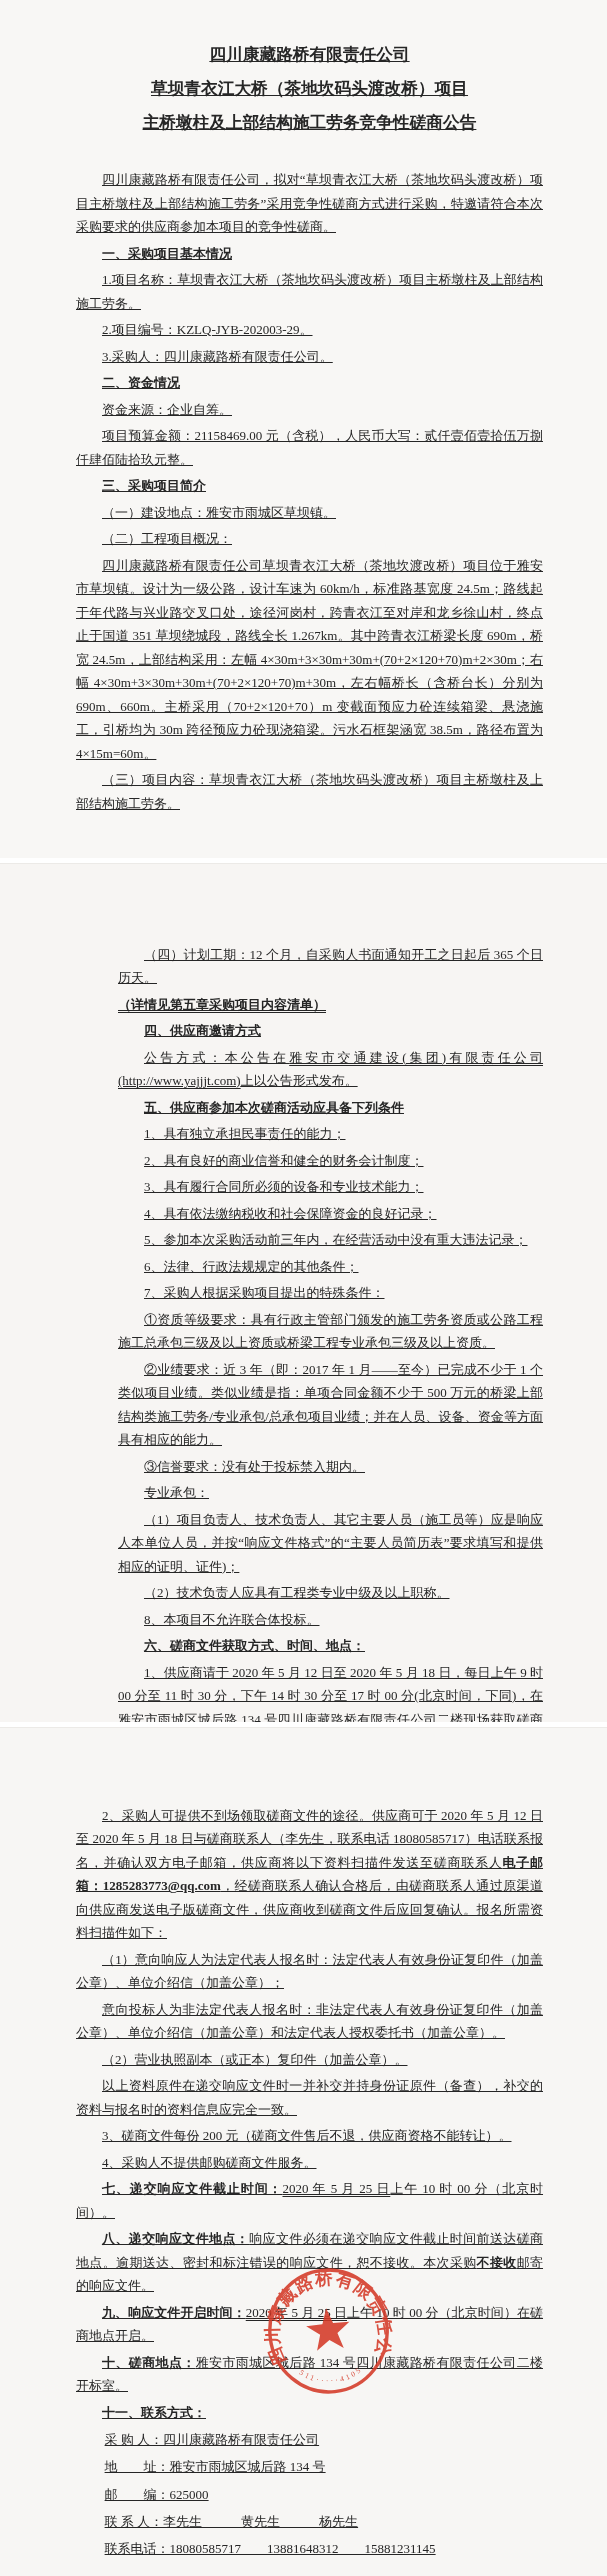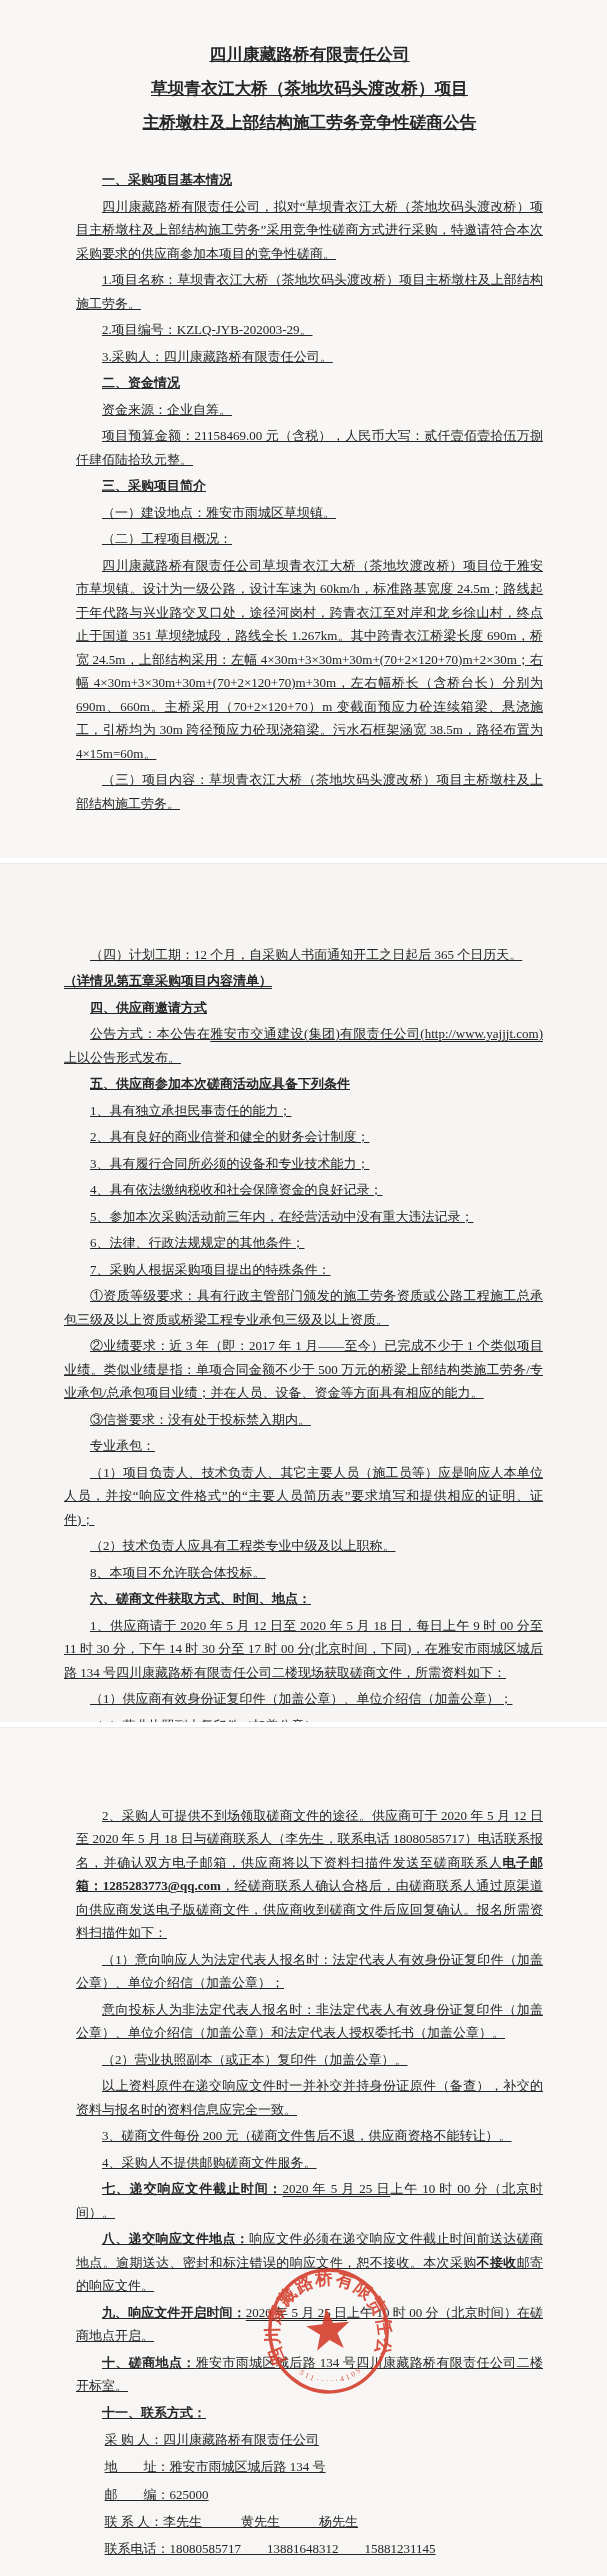--- a/index.html
+++ b/index.html
@@ -5,21 +5,21 @@
   html,body{margin:0;padding:0;background:#fafaf9;width:607px;}
   body{font-family:"Liberation Serif","DejaVu Serif",serif;color:#262626;}
   .canvas{width:607px;position:relative;text-decoration:underline;}
   .page{width:607px;box-sizing:border-box;overflow:hidden;position:relative;}
   #page-1{height:858px;background:#f8f7f5;}
   #page-2{height:859px;background:#f7f5f3;border-top:0.8px solid #eceae7;}
   #page-3{height:849px;background:#f7f6f4;border-top:0.8px solid #eceae7;}
   .page-gap{height:4.6px;background:#ffffff;}
   .content{box-sizing:border-box;}
   #page-1 .content{padding:38px 64px 0 76px;}
-  #page-2 .content{padding:76px 64px 0 64px;}
+  #page-2 .content{padding:76px 64px 0 118px;}
   #page-3 .content{padding:73px 64px 0 76px;}
   .para{margin:3px 0;text-align:justify;font-size:13px;line-height:23.5px;}
   .title{text-align:center;font-weight:bold;font-size:16.7px;line-height:34px;margin:0;text-indent:0;}
   .title-last{margin-bottom:28px;}
   .h{font-weight:bold;text-indent:2em;}
   .p{text-indent:2em;}
   .pn{text-indent:0;}
   .contact{text-indent:2.2em;white-space:pre-wrap;margin:3.8px 0;}
   .b{font-weight:bold;}
   .u{text-decoration:underline;text-underline-offset:3px;}
@@ -29,22 +29,22 @@
 </head>
 <body>
 
 <div class="canvas">
 
   <div class="page" id="page-1">
     <div class="content">
         <p class="para title"><span class="b">四川康藏路桥有限责任公司</span></p>
         <p class="para title"><span class="b">草坝青衣江大桥（茶地坎码头渡改桥）项目</span></p>
         <p class="para title title-last"><span class="b">主桥墩柱及上部结构施工劳务竞争性磋商公告</span></p>
+        <p class="para p"><span>四川康藏路桥有限责任公司，拟对“草坝青衣江大桥（茶地坎码头渡改桥）项目主桥墩柱及上部结构施工劳务”采用竞争性磋商方式进行采购，特邀请符合本次采购要求的供应商参加本项目的竞争性磋商。</span></p>
         <p class="para h"><span class="b">一、采购项目基本情况</span></p>
-        <p class="para p"><span>四川康藏路桥有限责任公司，拟对“草坝青衣江大桥（茶地坎码头渡改桥）项目主桥墩柱及上部结构施工劳务”采用竞争性磋商方式进行采购，特邀请符合本次采购要求的供应商参加本项目的竞争性磋商。</span></p>
         <p class="para p"><span>1.项目名称：草坝青衣江大桥（茶地坎码头渡改桥）项目主桥墩柱及上部结构施工劳务。</span></p>
         <p class="para p"><span>2.项目编号：KZLQ-JYB-202003-29。</span></p>
         <p class="para p"><span>3.采购人：四川康藏路桥有限责任公司。</span></p>
         <p class="para h"><span class="b">二、资金情况</span></p>
         <p class="para p"><span>资金来源：企业自筹。</span></p>
         <p class="para p"><span>项目预算金额：21158469.00 元（含税），人民币大写：贰仟壹佰壹拾伍万捌仟肆佰陆拾玖元整。</span></p>
         <p class="para h"><span class="b">三、采购项目简介</span></p>
         <p class="para p"><span>（一）建设地点：雅安市雨城区草坝镇。</span></p>
         <p class="para p"><span>（二）工程项目概况：</span></p>
         <p class="para p"><span>四川康藏路桥有限责任公司草坝青衣江大桥（茶地坎渡改桥）项目位于雅安市草坝镇。设计为一级公路，设计车速为 60km/h，标准路基宽度 24.5m；路线起于年代路与兴业路交叉口处，途径河岗村，跨青衣江至对岸和龙乡徐山村，终点止于国道 351 草坝绕城段，路线全长 1.267km。其中跨青衣江桥梁长度 690m，桥宽 24.5m，上部结构采用：左幅 4×30m+3×30m+30m+(70+2×120+70)m+2×30m；右幅 4×30m+3×30m+30m+(70+2×120+70)m+30m，左右幅桥长（含桥台长）分别为 690m、660m。主桥采用（70+2×120+70）m 变截面预应力砼连续箱梁、悬浇施工，引桥均为 30m 跨径预应力砼现浇箱梁。污水石框架涵宽 38.5m，路径布置为 4×15m=60m。</span></p>

